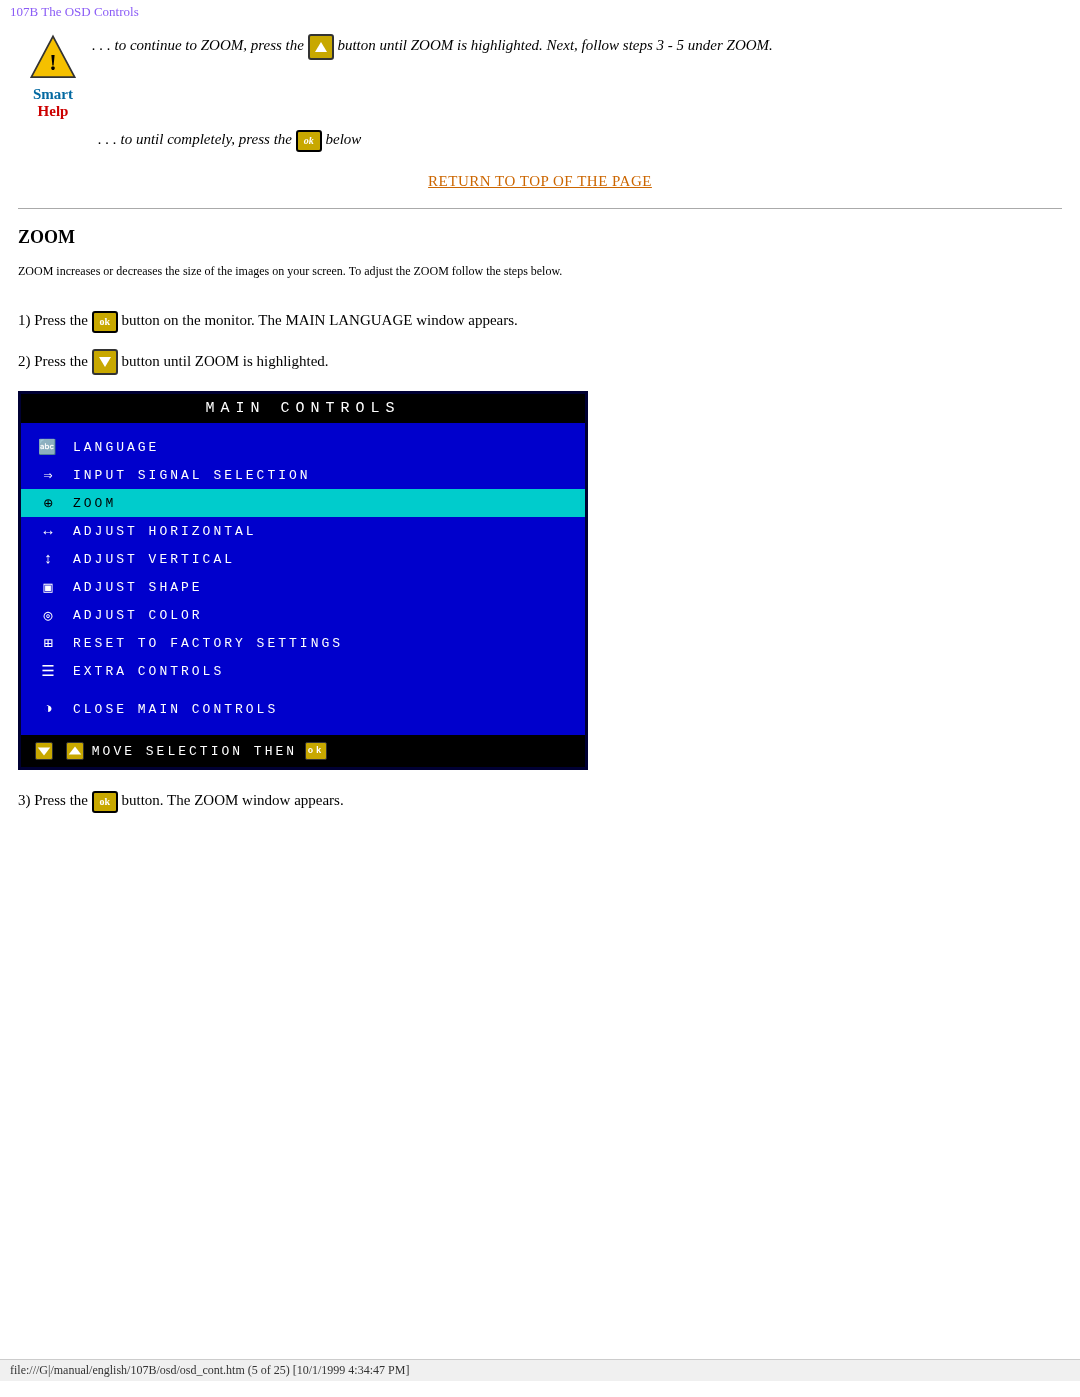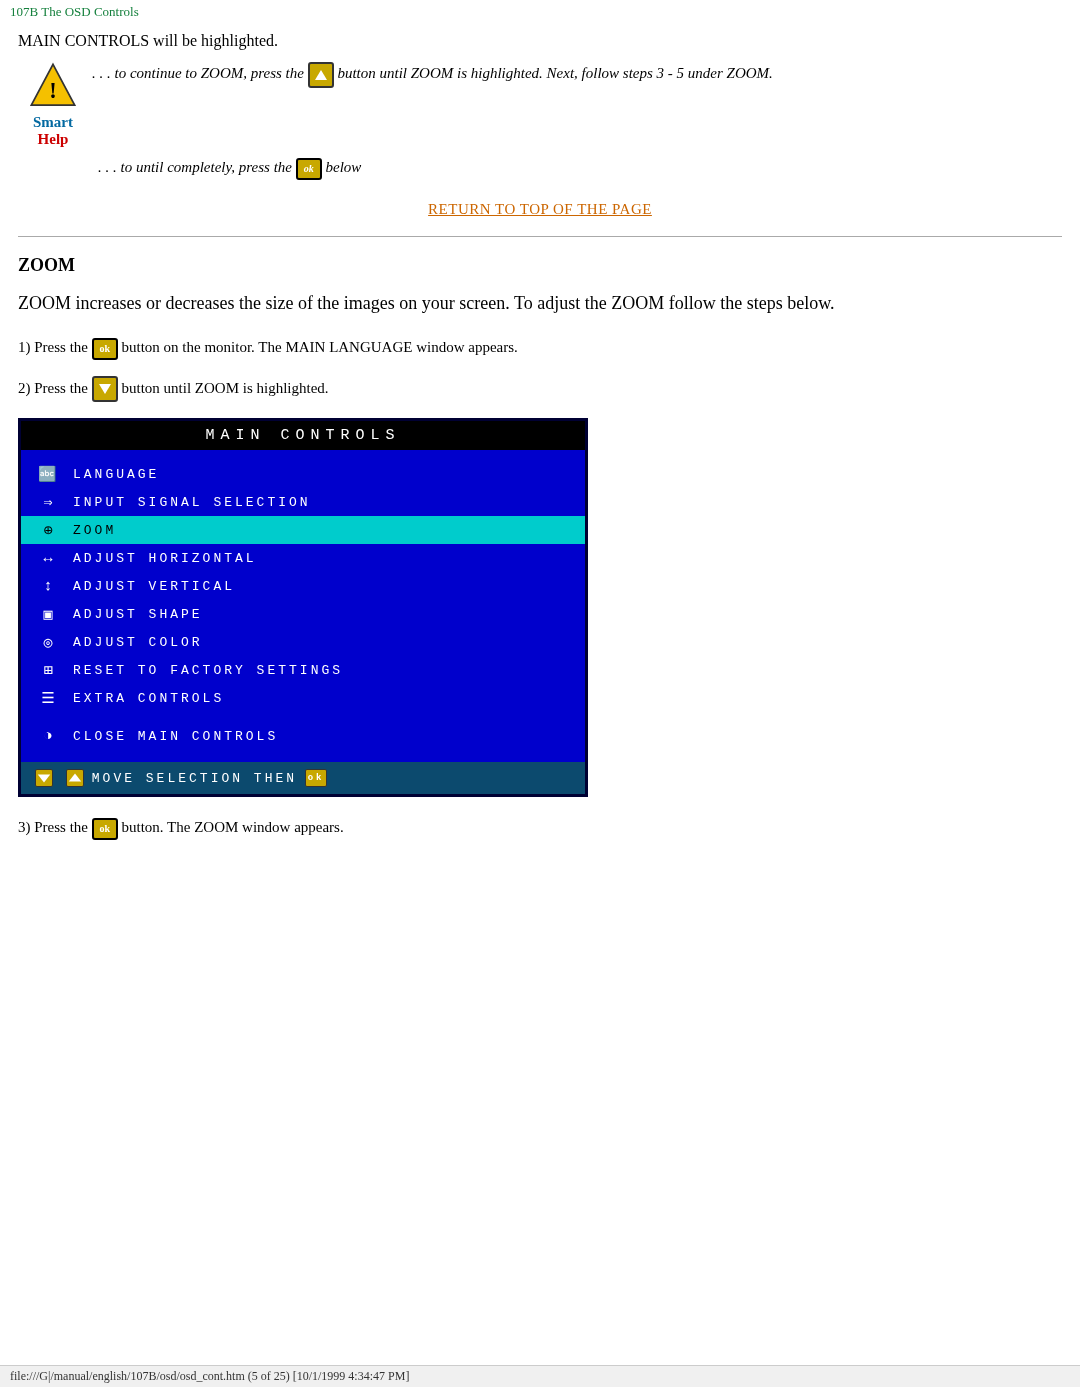--- a/index.html
+++ b/index.html
@@ -8,21 +8,21 @@
       font-size: 16px;
       background: #fff;
       color: #000;
       width: 1080px;
       min-height: 1397px;
       padding: 0;
     }
 
     .top-bar {
       font-size: 13px;
-      color: #15803d;
+      color: #8b5cf6;
       padding: 4px 10px;
       border-bottom: none;
     }
 
     .page-content {
       padding: 8px 18px 8px 18px;
     }
 
     .main-controls-highlight {
       font-size: 16px;
@@ -149,22 +149,22 @@
       margin-top: 10px;
     }
 
     .zoom-title {
       font-size: 18px;
       font-weight: bold;
       margin-bottom: 14px;
     }
 
     .zoom-desc {
-      font-size: 18px;
-      margin-bottom: 18px;
+      font-size: 12px;
+      margin-bottom: 28px;
       line-height: 1.5;
     }
 
     .step {
       font-size: 15px;
       margin-bottom: 16px;
       line-height: 1.6;
     }
 
     
@@ -215,34 +215,34 @@
       font-size: 15px;
       text-align: center;
     }
 
     .osd-item-label {
       letter-spacing: 3px;
       font-size: 13px;
     }
 
     .osd-bottom-bar {
-      background: #0c4a6e;
+      background: #000000;
       color: #fff;
       font-size: 13px;
       letter-spacing: 3px;
       padding: 7px 14px;
       display: flex;
       align-items: center;
       gap: 8px;
       margin-top: 6px;
     }
 
     .footer-bar {
       position: fixed;
-      bottom: 10px;
+      bottom: 16px;
       left: 0;
       width: 1080px;
       font-size: 12px;
       color: #333;
       background: #f0f0f0;
       border-top: 1px solid #ccc;
       padding: 3px 10px;
     }
 
     .osd-btn-small {
@@ -263,23 +263,20 @@
   </style>
 </head>
 <body>
 
 <div class="top-bar">
   <span>107B The OSD Controls</span>
 </div>
 
 <div class="page-content">
 
-  <div class="main-controls-highlight">
-    <span>MAIN CONTROLS will be highlighted.</span>
-  </div>
 
 
   <div class="smart-help-block">
     <div class="smart-help-icon-col">
 
       <svg class="warning-icon" viewBox="0 0 60 60" xmlns="http://www.w3.org/2000/svg">
         <polygon points="30,5 55,52 5,52" fill="#f5c000" stroke="#333" stroke-width="2"></polygon>
         <text x="30" y="44" text-anchor="middle" font-size="26" font-weight="bold" fill="#000">!</text>
       </svg>
       <span class="smart-label">Smart</span>

